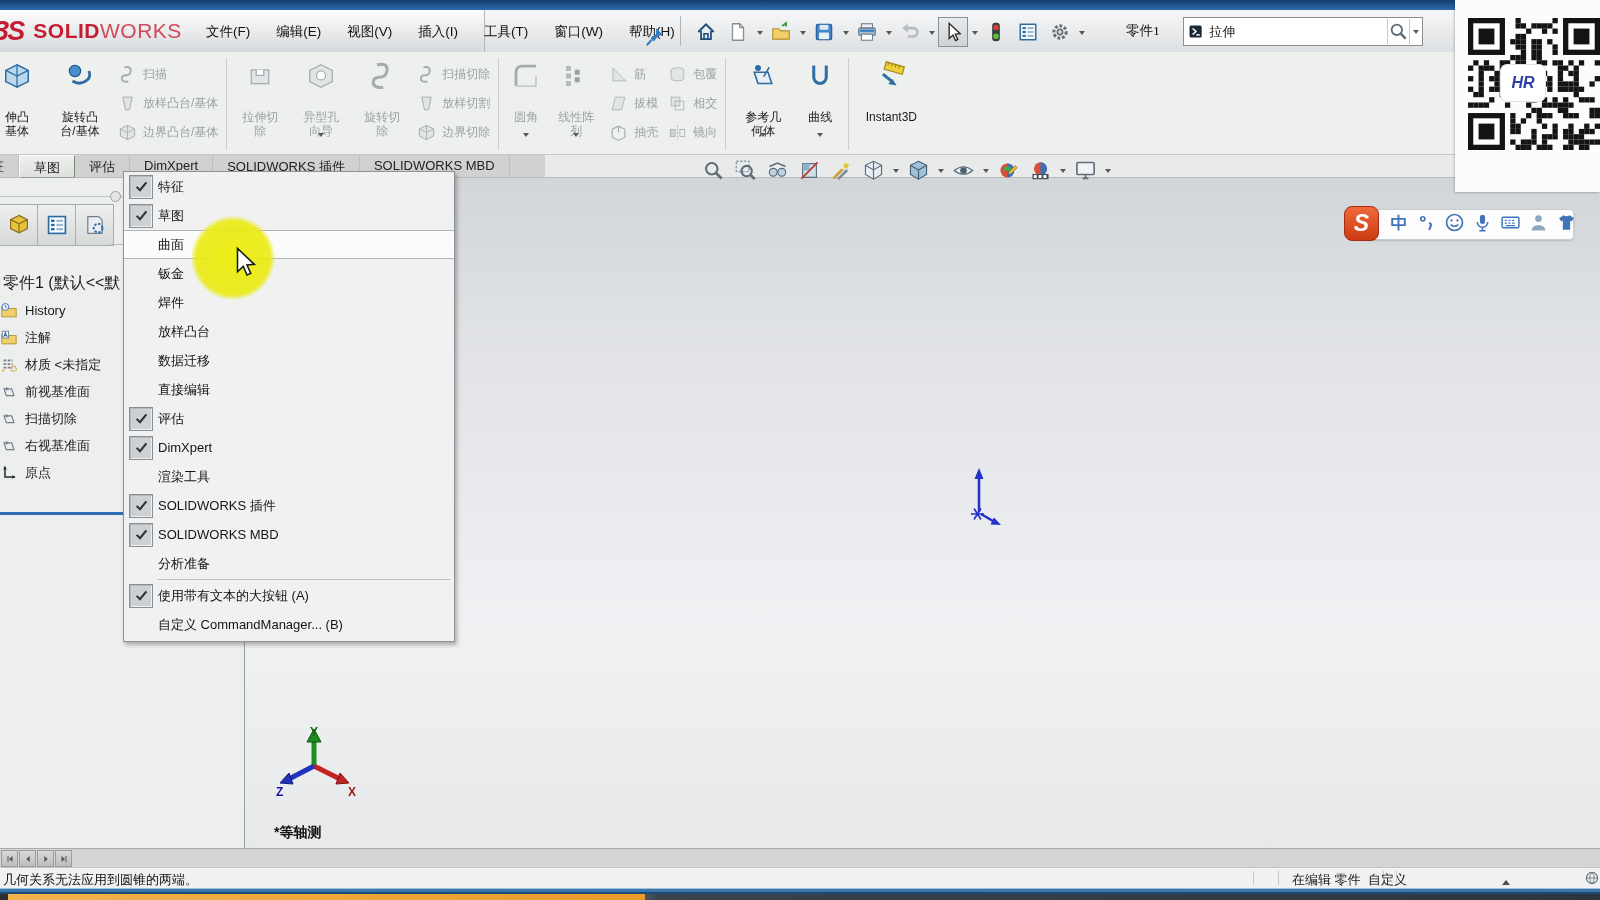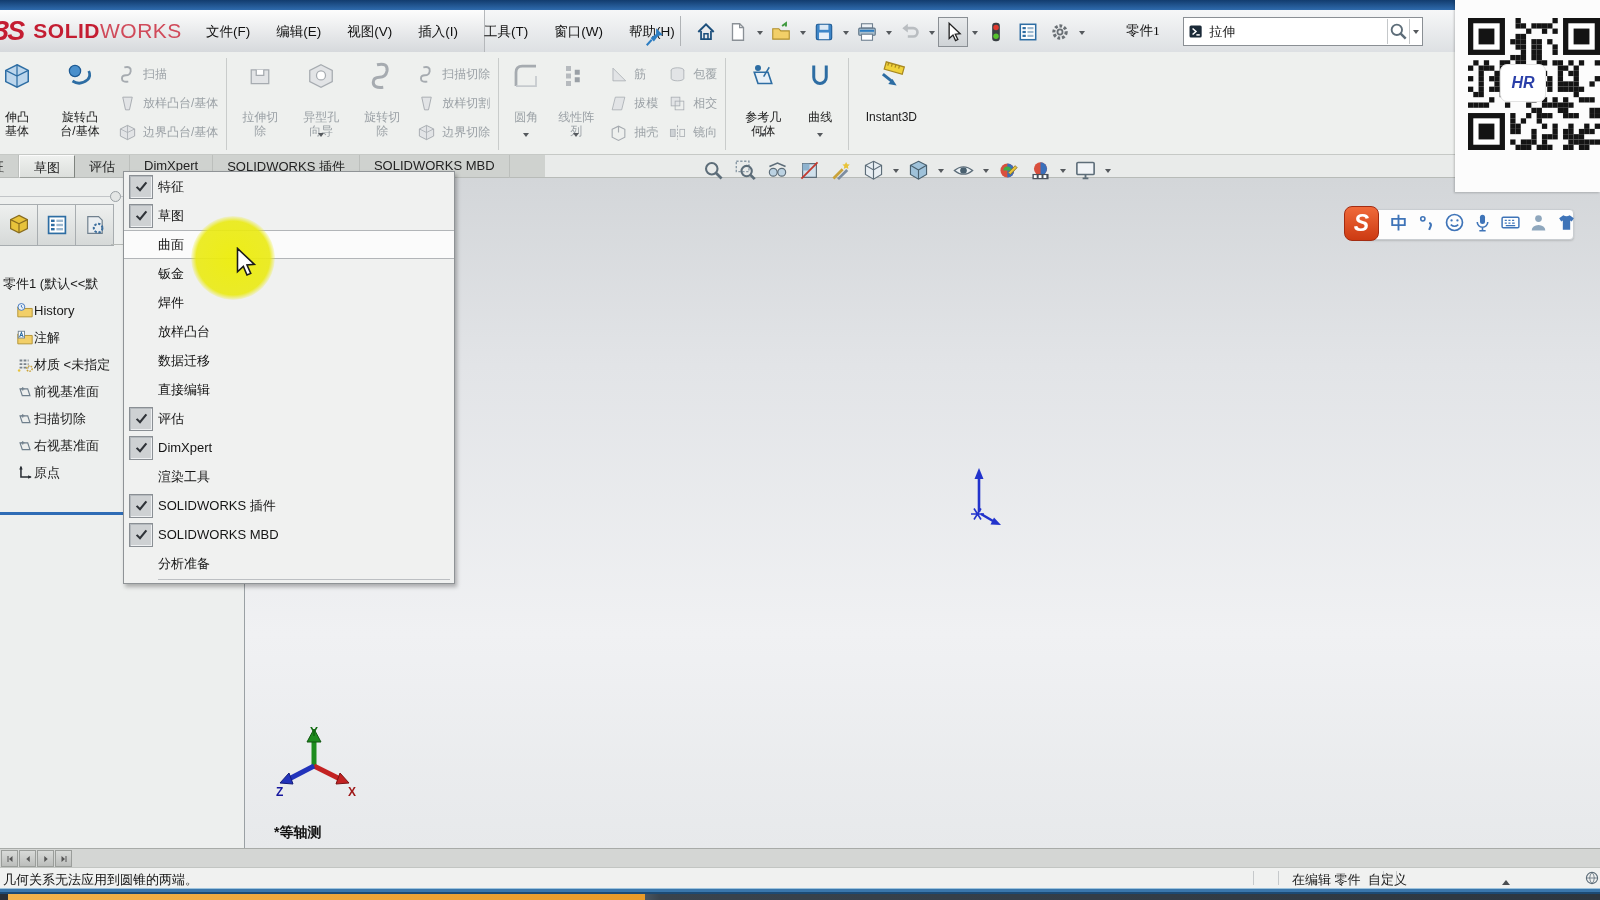--- a/index.html
+++ b/index.html
@@ -53,22 +53,22 @@
   
   #main{left:0;top:178px;width:1600px;height:670px;}
   #lpanel{position:absolute;left:0;top:0;width:245px;height:670px;background:#edefee;border-right:1px solid #9aa0a4;box-sizing:border-box;}
   #lp-splitline{position:absolute;left:0;top:18px;width:244px;height:1px;background:#c2c5c8;}
   #lp-handle{position:absolute;left:110px;top:13px;width:9px;height:9px;border:1px solid #9aa0a4;border-radius:50%;background:#e4e6e5;}
   #lp-tabs{position:absolute;left:0;top:26px;display:flex;}
   .lp-tab{width:37px;height:40px;border:1px solid #a8adb0;border-left:none;background:linear-gradient(#eef0ef,#d6d9d8);display:flex;align-items:center;justify-content:center;}
   .lp-tab .ic{width:24px;height:24px;}
   #lp-tabs-after{position:absolute;left:111px;top:66px;width:133px;height:1px;background:#b8bbb8;}
   #tree{position:absolute;left:0;top:92px;width:244px;}
-  #tree-root{height:27px;display:flex;align-items:center;padding-left:3px;font-size:13px;white-space:nowrap;overflow:hidden;}
-  .tree-row{display:flex;height:27px;align-items:center;font-size:13px;padding-left:16px;white-space:nowrap;}
+  #tree-root{height:27px;display:flex;align-items:center;padding-left:3px;font-size:16px;white-space:nowrap;overflow:hidden;}
+  .tree-row{display:flex;gap:7px;height:27px;align-items:center;font-size:13px;padding-left:0;white-space:nowrap;}
   .tree-ic{width:18px;height:18px;flex:0 0 auto;}
   #rollback{position:absolute;left:0;top:334px;width:240px;height:3px;background:#2e6cb5;}
   #viewport{position:absolute;left:245px;top:0;width:1355px;height:670px;
     background:linear-gradient(to bottom,#d3d6d9 0%,#e2e4e7 28%,#f0f1f3 68%,#e7e9eb 100%);}
   
   #headsup{left:698px;top:155px;height:30px;display:flex;align-items:center;gap:1px;z-index:6;}
   .hu-btn{width:31px;height:28px;display:inline-flex;align-items:center;justify-content:center;}
   .hu-btn svg{width:23px;height:23px;}
   .hu-drop{width:12px;height:28px;display:inline-flex;align-items:center;justify-content:center;}
   
@@ -861,20 +861,36 @@
             </span>
           </span>
           <span class="ctx-label">SOLIDWORKS MBD</span>
         </div>
         <div class="ctx-row">
           <span class="ctx-check"></span>
           <span class="ctx-label">分析准备</span>
         </div>
       </div>
     <div class="ctx-sep"></div>
+    <div id="ctx-footer">
+        <div class="ctx-row">
+          <span class="ctx-check">
+            <span class="cbox">
+              <svg viewBox="0 0 20 20" xmlns="http://www.w3.org/2000/svg">
+                <path d="M3.5 10.5 L8 15 L16.5 4.5" fill="none" stroke="#2f3338" stroke-width="2.8"></path>
+              </svg>
+            </span>
+          </span>
+          <span class="ctx-label">使用带有文本的大按钮 (A)</span>
+        </div>
+        <div class="ctx-row">
+          <span class="ctx-check"></span>
+          <span class="ctx-label">自定义 CommandManager... (B)</span>
+        </div>
+      </div>
   </div>
 
   <div class="abs" id="hl-circle"></div>
   <svg class="abs" id="cursor" width="26" height="34" viewBox="0 0 20 26">
     <path d="M5 1 L5 19 L9.5 14.8 L12.3 21.5 L15.2 20.2 L12.3 13.8 L18 13.3 Z" fill="#fff" stroke="#1a1a1a" stroke-width="1.2"></path>
   </svg>
 
   <div class="abs" id="qrpanel">
     <svg id="qr-svg" width="132" height="132" viewBox="0 0 132.5 132.5">
         <rect x="47.7" y="0.0" width="5.3" height="5.3" fill="#141414"></rect>

